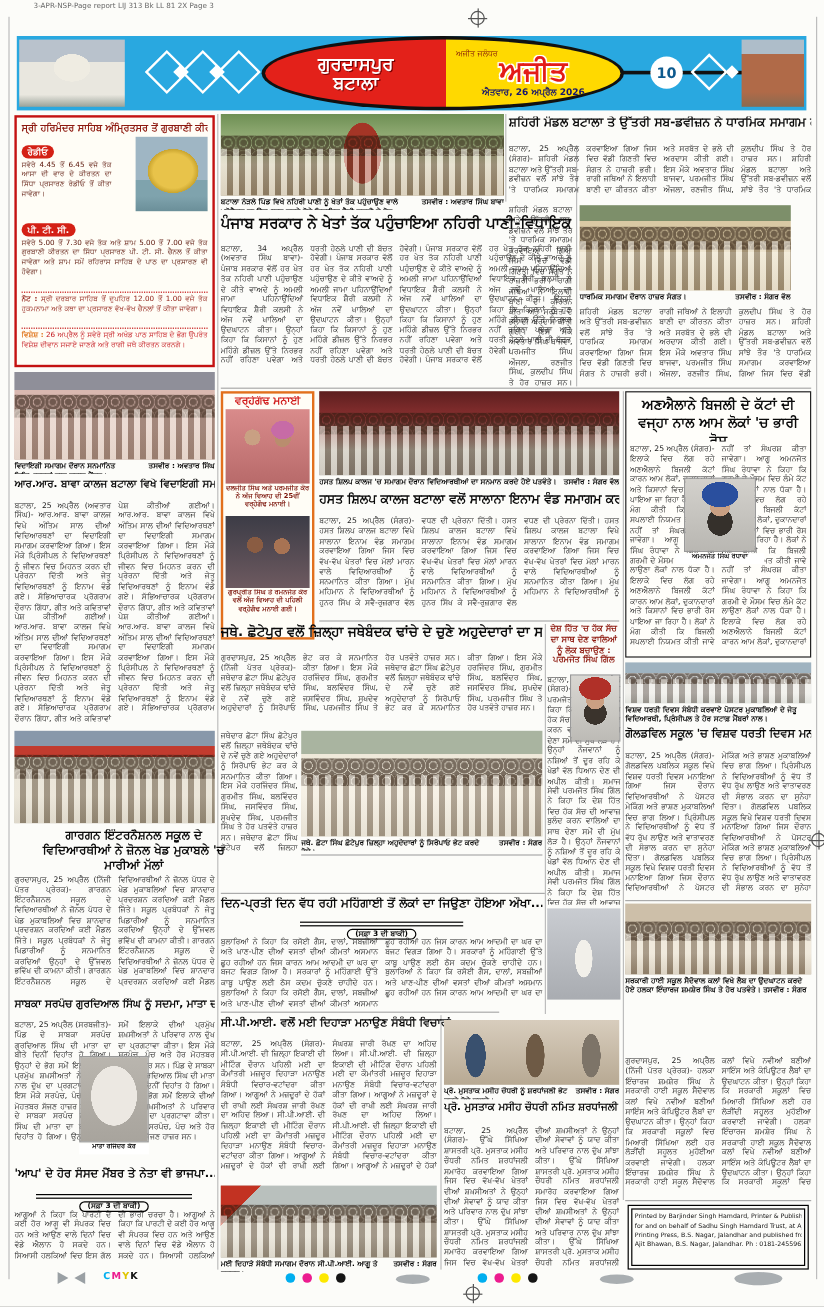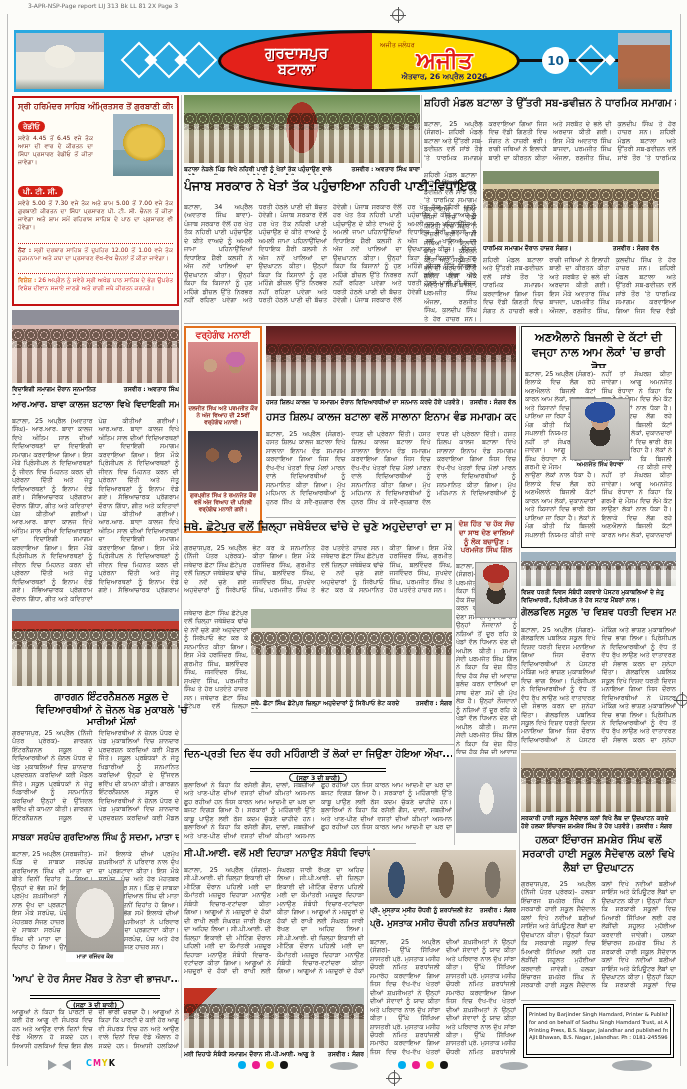--- a/index.html
+++ b/index.html
@@ -301,21 +301,20 @@
   <div class="bt c2 abs" style="left:521px;top:626px;width:155px;height:120px">
     <span class="dl">ਬਟਾਲਾ, 25 ਅਪ੍ਰੈਲ (ਸੰਗਰ)-</span>
     <span>ਗੋਲਡਵਿਲ ਪਬਲਿਕ ਸਕੂਲ ਵਿਖੇ ਵਿਸ਼ਵ ਧਰਤੀ ਦਿਵਸ ਮਨਾਇਆ ਗਿਆ ਜਿਸ ਦੌਰਾਨ ਵਿਦਿਆਰਥੀਆਂ ਨੇ ਪੋਸਟਰ ਮੇਕਿੰਗ ਅਤੇ ਭਾਸ਼ਣ ਮੁਕਾਬਲਿਆਂ ਵਿਚ ਭਾਗ ਲਿਆ। ਪ੍ਰਿੰਸੀਪਲ ਨੇ ਵਿਦਿਆਰਥੀਆਂ ਨੂੰ ਵੱਧ ਤੋਂ ਵੱਧ ਰੁੱਖ ਲਾਉਣ ਅਤੇ ਵਾਤਾਵਰਣ ਦੀ ਸੰਭਾਲ ਕਰਨ ਦਾ ਸੁਨੇਹਾ ਦਿੱਤਾ। ਗੋਲਡਵਿਲ ਪਬਲਿਕ ਸਕੂਲ ਵਿਖੇ ਵਿਸ਼ਵ ਧਰਤੀ ਦਿਵਸ ਮਨਾਇਆ ਗਿਆ ਜਿਸ ਦੌਰਾਨ ਵਿਦਿਆਰਥੀਆਂ ਨੇ ਪੋਸਟਰ ਮੇਕਿੰਗ ਅਤੇ ਭਾਸ਼ਣ ਮੁਕਾਬਲਿਆਂ ਵਿਚ ਭਾਗ ਲਿਆ। ਪ੍ਰਿੰਸੀਪਲ ਨੇ ਵਿਦਿਆਰਥੀਆਂ ਨੂੰ ਵੱਧ ਤੋਂ ਵੱਧ ਰੁੱਖ ਲਾਉਣ ਅਤੇ ਵਾਤਾਵਰਣ ਦੀ ਸੰਭਾਲ ਕਰਨ ਦਾ ਸੁਨੇਹਾ ਦਿੱਤਾ। ਗੋਲਡਵਿਲ ਪਬਲਿਕ ਸਕੂਲ ਵਿਖੇ ਵਿਸ਼ਵ ਧਰਤੀ ਦਿਵਸ ਮਨਾਇਆ ਗਿਆ ਜਿਸ ਦੌਰਾਨ ਵਿਦਿਆਰਥੀਆਂ ਨੇ ਪੋਸਟਰ ਮੇਕਿੰਗ ਅਤੇ ਭਾਸ਼ਣ ਮੁਕਾਬਲਿਆਂ ਵਿਚ ਭਾਗ ਲਿਆ। ਪ੍ਰਿੰਸੀਪਲ ਨੇ ਵਿਦਿਆਰਥੀਆਂ ਨੂੰ ਵੱਧ ਤੋਂ ਵੱਧ ਰੁੱਖ ਲਾਉਣ ਅਤੇ ਵਾਤਾਵਰਣ ਦੀ ਸੰਭਾਲ ਕਰਨ ਦਾ ਸੁਨੇਹਾ ਦਿੱਤਾ। ਗੋਲਡਵਿਲ ਪਬਲਿਕ ਸਕੂਲ ਵਿਖੇ ਵਿਸ਼ਵ ਧਰਤੀ ਦਿਵਸ ਮਨਾਇਆ ਗਿਆ ਜਿਸ ਦੌਰਾਨ ਵਿਦਿਆਰਥੀਆਂ ਨੇ ਪੋਸਟਰ ਮੇਕਿੰਗ ਅਤੇ ਭਾਸ਼ਣ ਮੁਕਾਬਲਿਆਂ ਵਿਚ ਭਾਗ ਲਿਆ। ਪ੍ਰਿੰਸੀਪਲ ਨੇ ਵਿਦਿਆਰਥੀਆਂ ਨੂੰ ਵੱਧ ਤੋਂ ਵੱਧ ਰੁੱਖ ਲਾਉਣ ਅਤੇ ਵਾਤਾਵਰਣ ਦੀ ਸੰਭਾਲ ਕਰਨ ਦਾ ਸੁਨੇਹਾ ਦਿੱਤਾ।</span>
   </div>
 
   <div class="ph ph-lab crowd heads" style="left:521px;top:753px;width:155px;height:59px"></div>
   <div class="cap abs" style="left:521px;top:814px;width:155px;height:15px;display:block;white-space:normal">
     <span>ਸਰਕਾਰੀ ਹਾਈ ਸਕੂਲ ਸੈਦੋਵਾਲ ਕਲਾਂ ਵਿਖੇ ਲੈਬ ਦਾ ਉਦਘਾਟਨ ਕਰਦੇ ਹੋਏ ਹਲਕਾ ਇੰਚਾਰਜ ਸ਼ਮਸ਼ੇਰ ਸਿੰਘ ਤੇ ਹੋਰ ਪਤਵੰਤੇ।</span>
     <span class="cr">ਤਸਵੀਰ : ਸੰਗਰ</span>
   </div>
-  <div class="hl ctr abs" style="left:521px;top:833px;width:155px;height:42px;font-size:10.2px;line-height:1.35">ਹਲਕਾ ਇੰਚਾਰਜ ਸ਼ਮਸ਼ੇਰ ਸਿੰਘ ਵਲੋਂ ਸਰਕਾਰੀ ਹਾਈ ਸਕੂਲ ਸੈਦੋਵਾਲ ਕਲਾਂ ਵਿਖੇ ਲੈਬਾਂ ਦਾ ਉਦਘਾਟਨ</div>
   <div class="bt c2 abs" style="left:521px;top:880px;width:155px;height:116px">
     <span class="dl">ਗੁਰਦਾਸਪੁਰ, 25 ਅਪ੍ਰੈਲ (ਨਿੱਜੀ ਪੱਤਰ ਪ੍ਰੇਰਕ)-</span>
     <span>ਹਲਕਾ ਇੰਚਾਰਜ ਸ਼ਮਸ਼ੇਰ ਸਿੰਘ ਨੇ ਸਰਕਾਰੀ ਹਾਈ ਸਕੂਲ ਸੈਦੋਵਾਲ ਕਲਾਂ ਵਿਖੇ ਨਵੀਆਂ ਬਣੀਆਂ ਸਾਇੰਸ ਅਤੇ ਕੰਪਿਊਟਰ ਲੈਬਾਂ ਦਾ ਉਦਘਾਟਨ ਕੀਤਾ। ਉਨ੍ਹਾਂ ਕਿਹਾ ਕਿ ਸਰਕਾਰੀ ਸਕੂਲਾਂ ਵਿਚ ਮਿਆਰੀ ਸਿੱਖਿਆ ਲਈ ਹਰ ਲੋੜੀਂਦੀ ਸਹੂਲਤ ਮੁਹੱਈਆ ਕਰਵਾਈ ਜਾਵੇਗੀ। ਹਲਕਾ ਇੰਚਾਰਜ ਸ਼ਮਸ਼ੇਰ ਸਿੰਘ ਨੇ ਸਰਕਾਰੀ ਹਾਈ ਸਕੂਲ ਸੈਦੋਵਾਲ ਕਲਾਂ ਵਿਖੇ ਨਵੀਆਂ ਬਣੀਆਂ ਸਾਇੰਸ ਅਤੇ ਕੰਪਿਊਟਰ ਲੈਬਾਂ ਦਾ ਉਦਘਾਟਨ ਕੀਤਾ। ਉਨ੍ਹਾਂ ਕਿਹਾ ਕਿ ਸਰਕਾਰੀ ਸਕੂਲਾਂ ਵਿਚ ਮਿਆਰੀ ਸਿੱਖਿਆ ਲਈ ਹਰ ਲੋੜੀਂਦੀ ਸਹੂਲਤ ਮੁਹੱਈਆ ਕਰਵਾਈ ਜਾਵੇਗੀ। ਹਲਕਾ ਇੰਚਾਰਜ ਸ਼ਮਸ਼ੇਰ ਸਿੰਘ ਨੇ ਸਰਕਾਰੀ ਹਾਈ ਸਕੂਲ ਸੈਦੋਵਾਲ ਕਲਾਂ ਵਿਖੇ ਨਵੀਆਂ ਬਣੀਆਂ ਸਾਇੰਸ ਅਤੇ ਕੰਪਿਊਟਰ ਲੈਬਾਂ ਦਾ ਉਦਘਾਟਨ ਕੀਤਾ। ਉਨ੍ਹਾਂ ਕਿਹਾ ਕਿ ਸਰਕਾਰੀ ਸਕੂਲਾਂ ਵਿਚ ਮਿਆਰੀ ਸਿੱਖਿਆ ਲਈ ਹਰ ਲੋੜੀਂਦੀ ਸਹੂਲਤ ਮੁਹੱਈਆ ਕਰਵਾਈ ਜਾਵੇਗੀ। ਹਲਕਾ ਇੰਚਾਰਜ ਸ਼ਮਸ਼ੇਰ ਸਿੰਘ ਨੇ ਸਰਕਾਰੀ ਹਾਈ ਸਕੂਲ ਸੈਦੋਵਾਲ ਕਲਾਂ ਵਿਖੇ ਨਵੀਆਂ ਬਣੀਆਂ ਸਾਇੰਸ ਅਤੇ ਕੰਪਿਊਟਰ ਲੈਬਾਂ ਦਾ ਉਦਘਾਟਨ ਕੀਤਾ। ਉਨ੍ਹਾਂ ਕਿਹਾ ਕਿ ਸਰਕਾਰੀ ਸਕੂਲਾਂ ਵਿਚ ਮਿਆਰੀ ਸਿੱਖਿਆ ਲਈ ਹਰ ਲੋੜੀਂਦੀ ਸਹੂਲਤ ਮੁਹੱਈਆ ਕਰਵਾਈ ਜਾਵੇਗੀ।</span>
   </div>
 
   <div class="pbox" style="left:523px;top:1004px;width:151px;height:54px">
     <div class="pboxin">
       <div class="pline">Printed by Barjinder Singh Hamdard, Printer &amp; Publisher,</div>
       <div class="pline">for and on behalf of Sadhu Singh Hamdard Trust, at Ajit</div>
       <div class="pline">Printing Press, B.S. Nagar, Jalandhar and published from</div>

